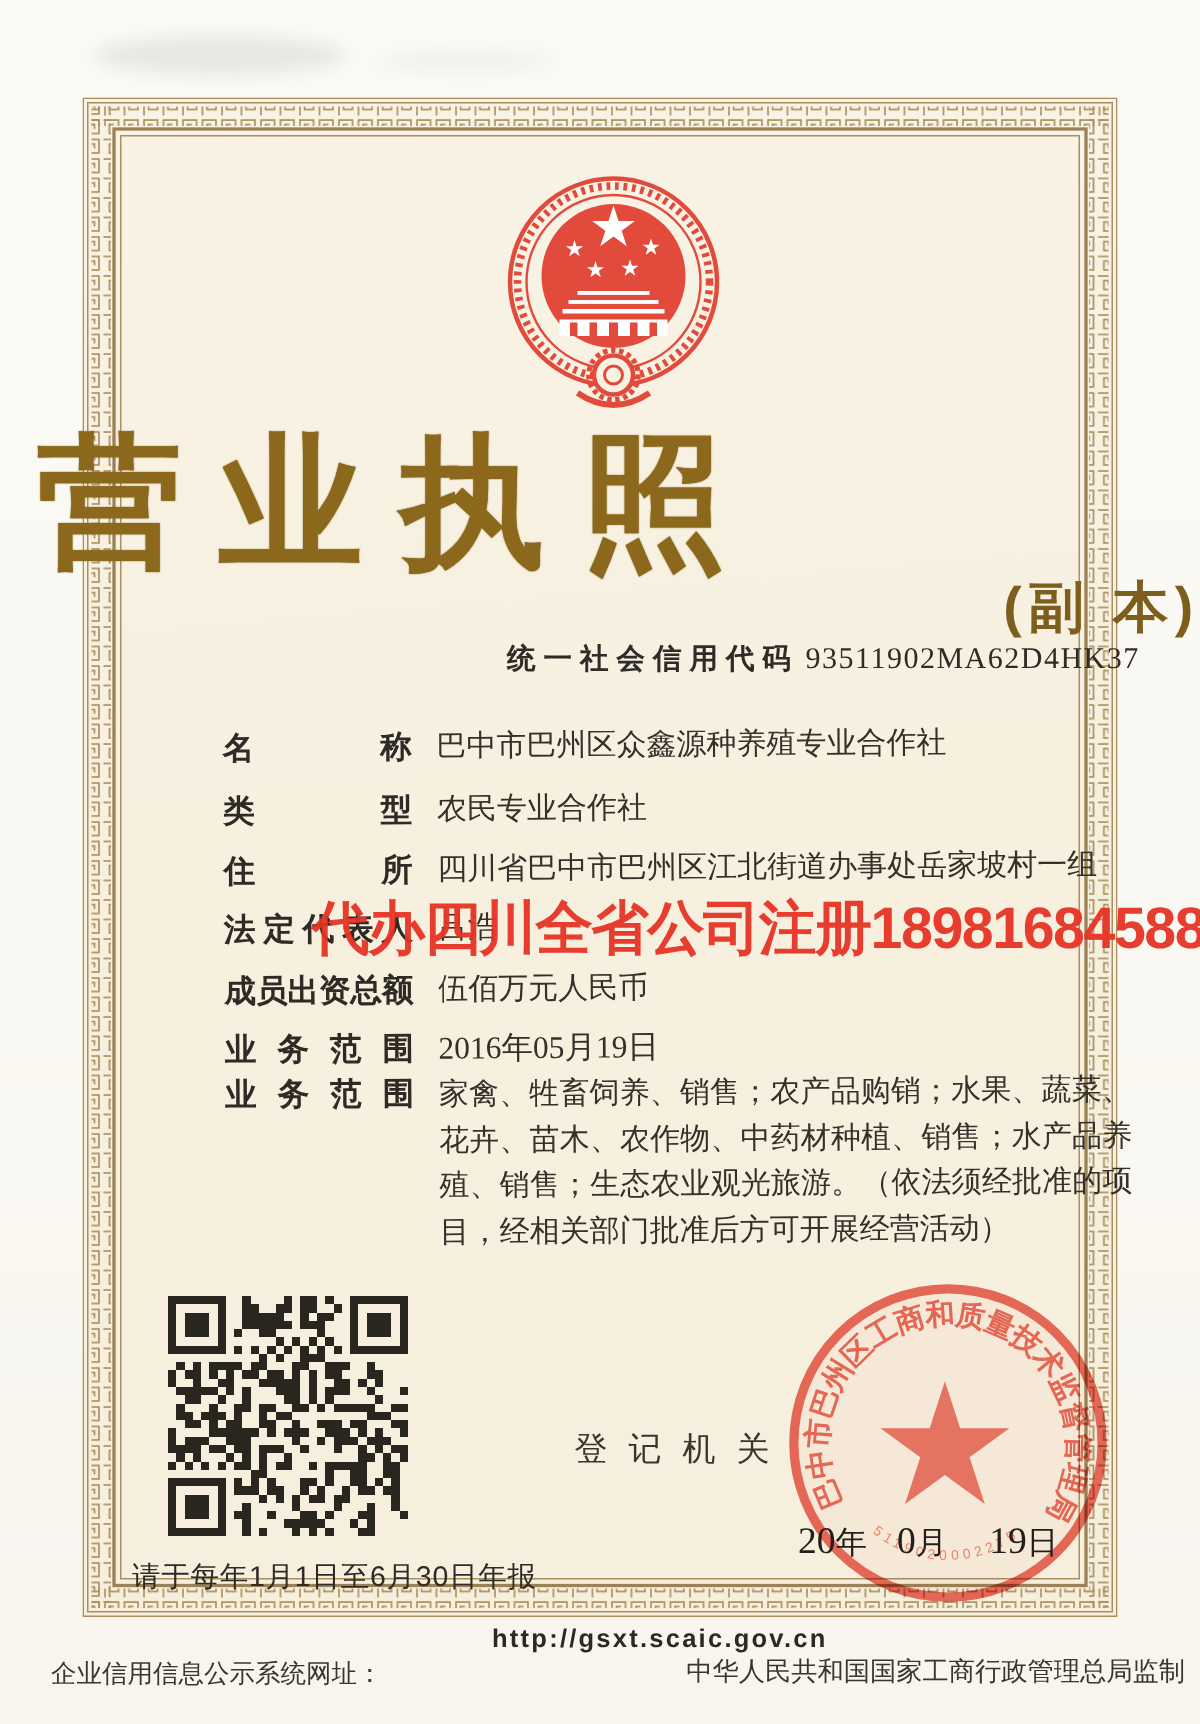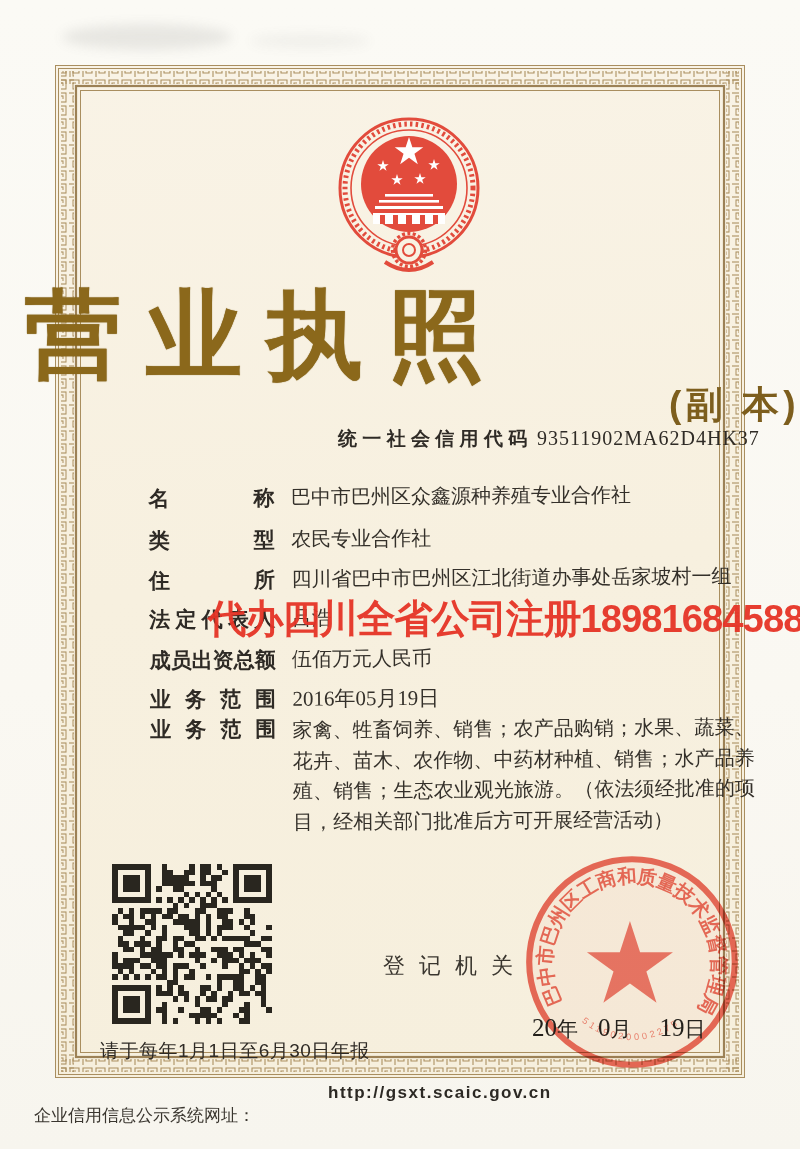--- a/index.html
+++ b/index.html
@@ -82,21 +82,21 @@
   .stamp-date{
     position:absolute;left:532px;top:1014px;z-index:6;
     font-family:"Liberation Serif","DejaVu Serif",serif;
     color:#23201b;white-space:nowrap;font-size:25px;
   }
   .stamp-date .unit{font-size:21px;font-family:"Liberation Sans","DejaVu Sans",sans-serif;}
   .stamp-date .gap1{display:inline-block;width:20px;}
   .stamp-date .gap2{display:inline-block;width:28px;}
 
   .annual-note{
-    position:absolute;left:100px;top:1038px;
+    position:absolute;left:88px;top:1038px;
     font-size:19px;color:#2e2a25;letter-spacing:.5px;
   }
   .site-url{
     position:absolute;left:328px;top:1083px;z-index:4;
     font-family:Liberation Sans, sans-serif;
     font-size:17px;font-weight:bold;color:#2c2924;letter-spacing:1.5px;
   }
   .footer-left{
     position:absolute;left:34px;top:1104px;
     font-size:17px;color:#3a362f;
@@ -552,15 +552,16 @@
     <div class="stamp-date">
       <span>20</span><span class="unit">年</span><span class="gap1"></span><span>0</span><span class="unit">月</span><span class="gap2"></span><span>19</span><span class="unit">日</span>
     </div>
 
     <div class="annual-note">请于每年1月1日至6月30日年报</div>
 
     <div class="site-url">http://gsxt.scaic.gov.cn</div>
 
     <div class="footer-left">企业信用信息公示系统网址：</div>
 
+    <div class="footer-right">中华人民共和国国家工商行政管理总局监制</div>
 
   </div>
 </div>
 
 </body></html>

